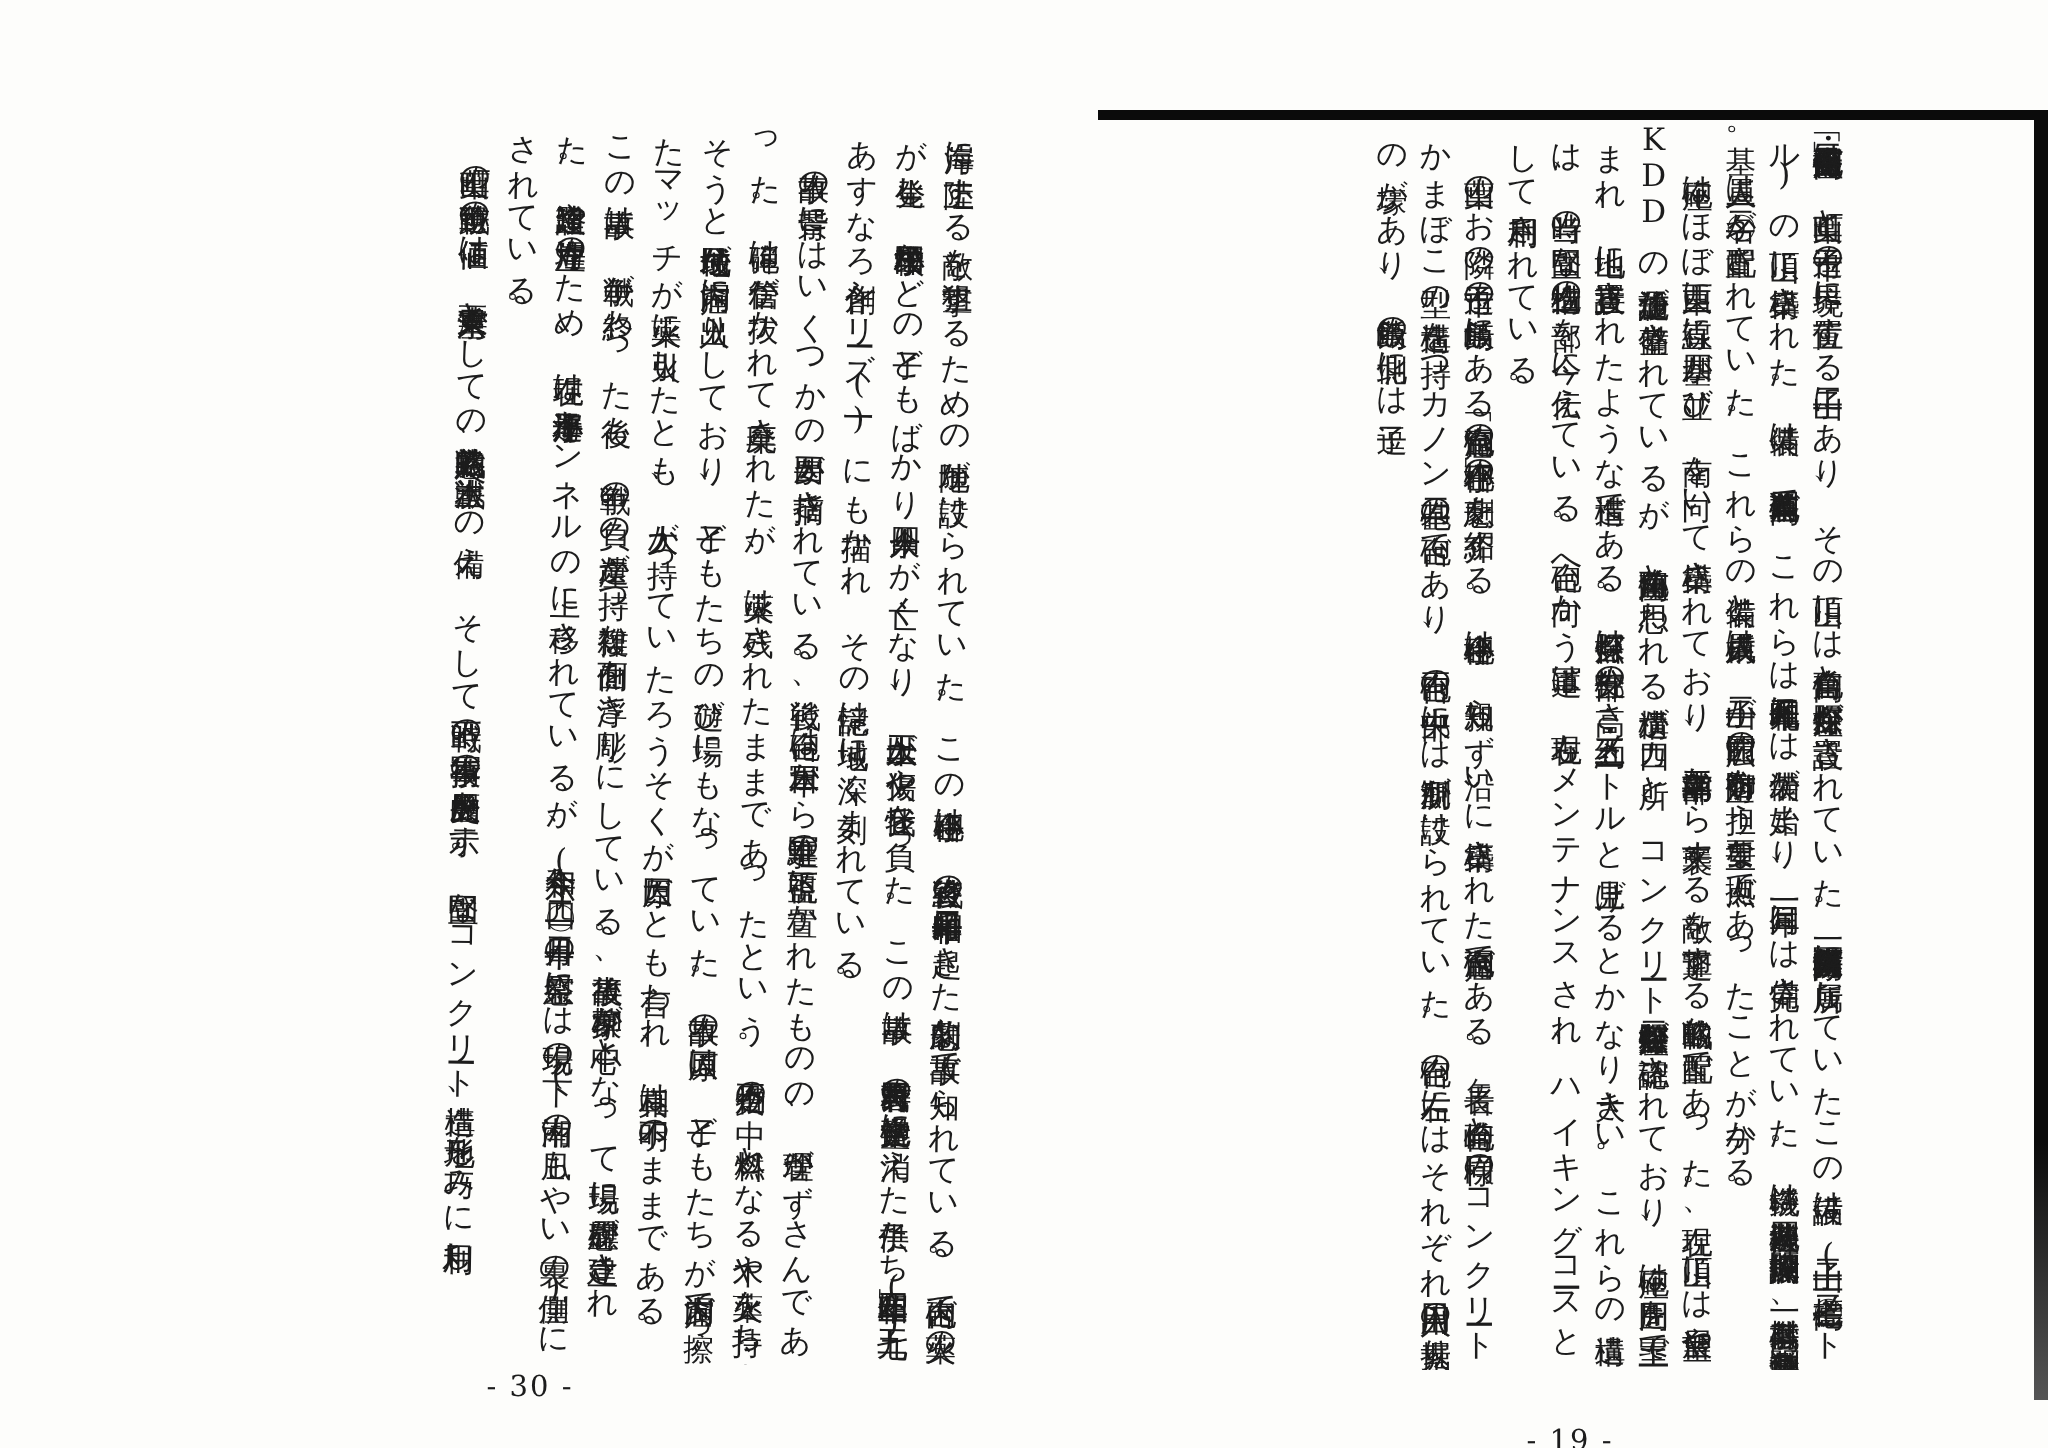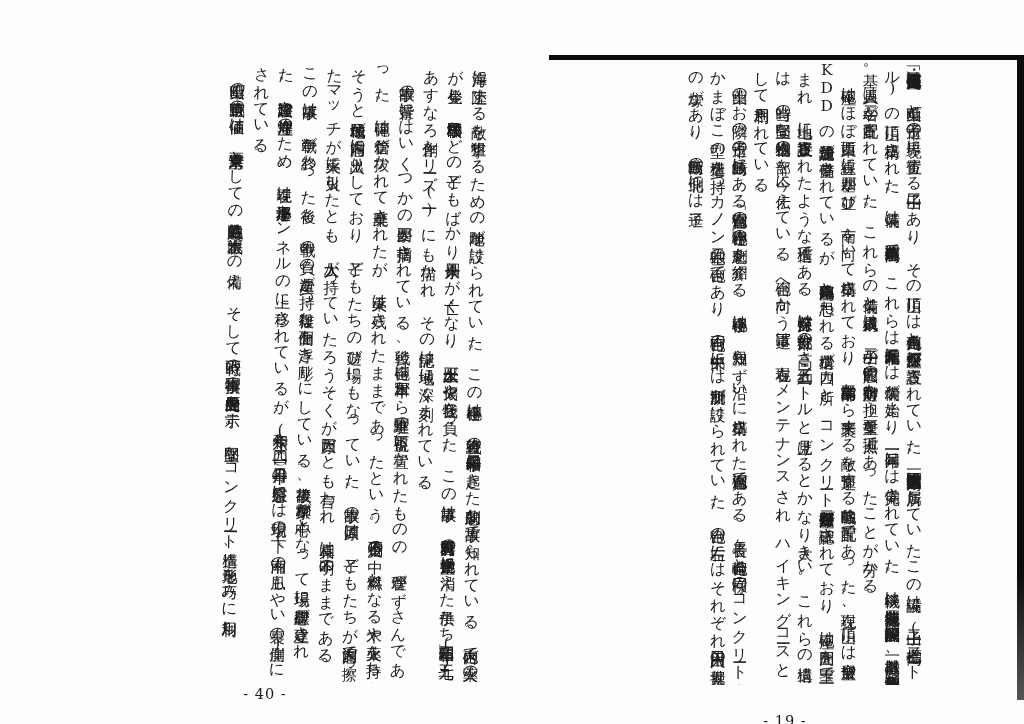--- a/index.html
+++ b/index.html
@@ -64,16 +64,16 @@
       </div>
     <div class="page-number page-number-right">- 19 -</div>
   </section>
 
   <section class="page page-left">
     <div class="page-body">
         <p class="para">海岸に上陸する敵を狙撃するための陣地が設けられていた。この小坪砲台は、終戦直後の昭和二十年十月二十日に起きた悲劇的な事故で知られている。砲台内で火薬の爆発が発生し、小坪国民学校などの子どもばかり十四人余りが亡くなり、三十人以上が火傷や怪我を負った。この事故は、野村昇司氏著の児童文学「砲台に消えた子供たち」昭和四三年(一九七三)あすなろ創作シリーズ(一一)にも描かれ、その記憶は地域に深く刻まれている。</p>
         <p class="para indent">事故の背景にはいくつかの要因が指摘されている。戦後、砲台は日本軍から進駐軍の監視下に置かれたものの、管理がずさんであった。砲弾は信管が抜かれて廃棄されたが、火薬は残されたままであったという。物資不足の中、燃料となる木や火薬を持ち出そうと地域住民が洞窟内に出入りしており、子どもたちの遊び場にもなっていた。事故の原因は、子どもたちが洞窟内で擦ったマッチが火薬に引火したとも、大人が持っていたろうそくが原因だとも言われ、真相は不明のままである。この事故は、戦争が終わった後も、戦争の負の遺産が持つ複雑な側面を浮き彫りにしている。事故後、草柳家が中心となって現場に慰霊碑が建立された。道路建設や海岸埋立のため、現在は小坪逗子海岸トンネルの上に移されているが、令和六年(二〇二四)十月二十日の慰霊祭には現場の下(湘南の凪もやい裏の崖側)に移設されている。</p>
         <p class="para indent">葉山町の戦争遺跡の価値は、東京湾要塞としての戦略的意義、本土決戦への備え、そして戦時下の軍事技術の歴史的発展を示す。堅固なコンクリート構造、地形を巧みに利用し</p>
       </div>
-    <div class="page-number page-number-left">- 40 -</div>
+    <div class="page-number page-number-left">- 30 -</div>
   </section>
 
 </div>
 
 </body></html>

